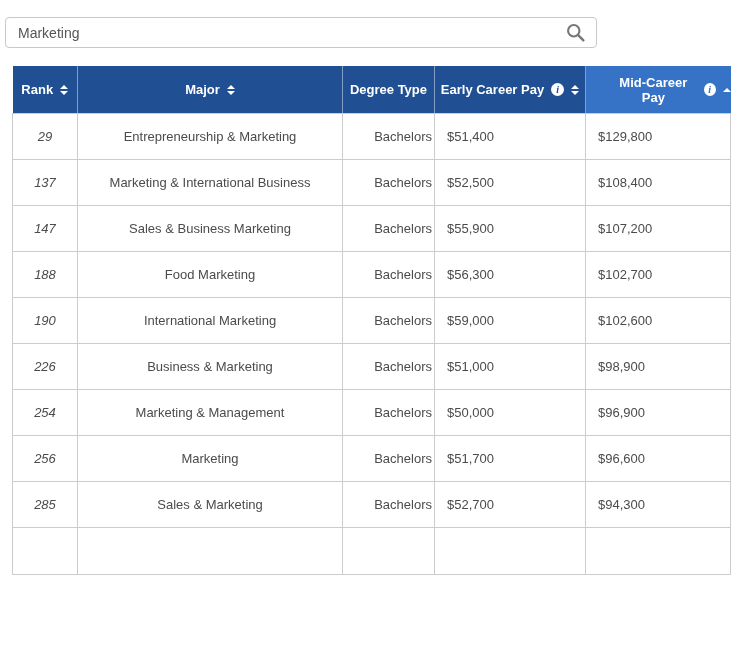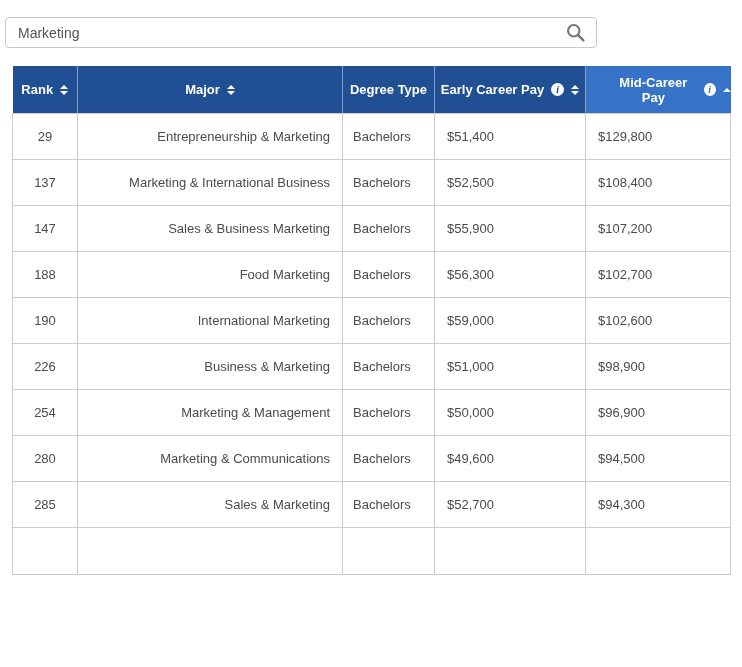--- a/index.html
+++ b/index.html
@@ -53,23 +53,23 @@
   th.active .info{color:var(--hdr-active);}
   
   .sort{display:inline-flex;flex-direction:column;gap:2px;}
   .tri-up{width:0;height:0;border-left:4px solid transparent;border-right:4px solid transparent;border-bottom:4px solid #fff;}
   .tri-down{width:0;height:0;border-left:4px solid transparent;border-right:4px solid transparent;border-top:4px solid #fff;}
   
   td{
     height:45px;border:1px solid var(--border);
     color:var(--text);padding:0 12px;background:#fff;overflow:hidden;white-space:nowrap;
   }
-  td.rank{text-align:center;padding:0;}
-  td.major{text-align:right;}
-  td.degree{text-align:left;padding:0 10px;}
+  td.rank{text-align:center;padding:0;font-style:italic;}
+  td.major{text-align:center;}
+  td.degree{text-align:right;padding:0 2px;}
   td.pay{}
   tr.sliver td{height:46px;}
 </style>
 </head>
 <body>
 
 <div>
 
   <div class="search-wrap">
     <input type="text" value="Marketing" style="">
@@ -177,25 +177,25 @@
       <td class="pay">$98,900</td>
     </tr>
         <tr>
       <td class="rank">254</td>
       <td class="major">Marketing &amp; Management</td>
       <td class="degree">Bachelors</td>
       <td class="pay">$50,000</td>
       <td class="pay">$96,900</td>
     </tr>
         <tr>
-      <td class="rank">280</td>
-      <td class="major">Marketing &amp; Communications</td>
-      <td class="degree">Bachelors</td>
-      <td class="pay">$49,600</td>
-      <td class="pay">$94,500</td>
+      <td class="rank">256</td>
+      <td class="major">Marketing</td>
+      <td class="degree">Bachelors</td>
+      <td class="pay">$51,700</td>
+      <td class="pay">$96,600</td>
     </tr>
         <tr>
       <td class="rank">285</td>
       <td class="major">Sales &amp; Marketing</td>
       <td class="degree">Bachelors</td>
       <td class="pay">$52,700</td>
       <td class="pay">$94,300</td>
     </tr>
         <tr class="sliver">
         <td class="rank"></td>

